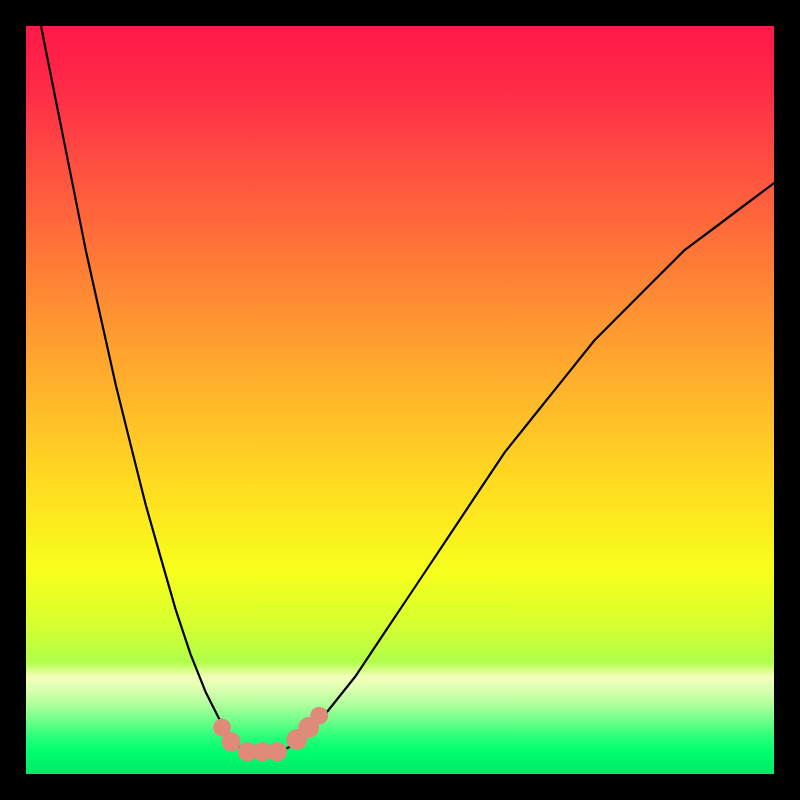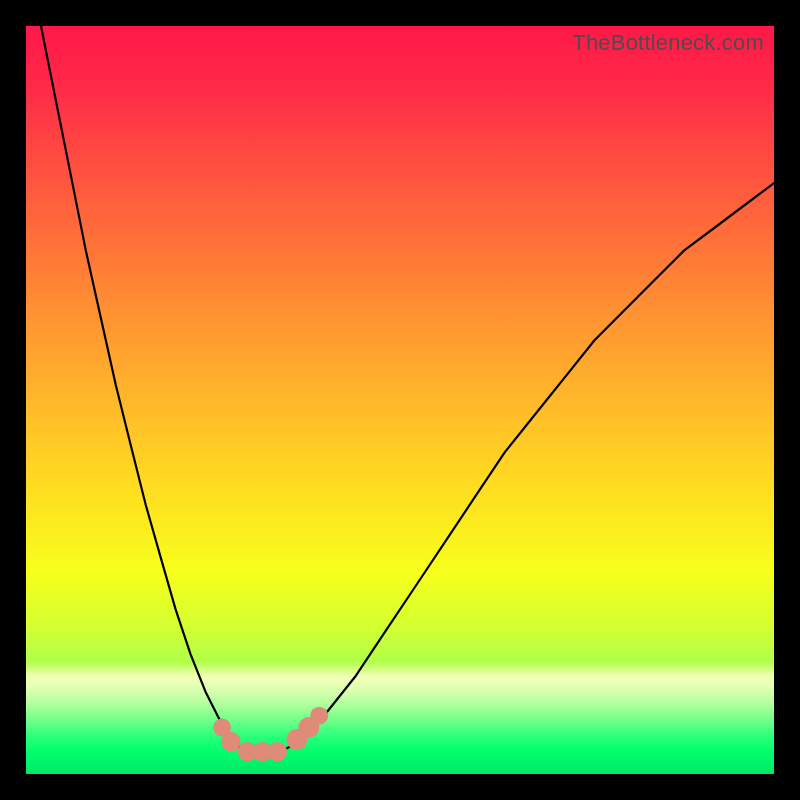--- a/index.html
+++ b/index.html
@@ -88,14 +88,13 @@
         <circle cx="205.0" cy="715.8" r="9.7" class="marker"></circle>
         <circle cx="221.4" cy="725.6" r="9.7" class="marker"></circle>
         <circle cx="236.4" cy="725.6" r="9.7" class="marker"></circle>
         <circle cx="251.3" cy="725.6" r="9.7" class="marker"></circle>
         <circle cx="270.8" cy="713.6" r="10.5" class="marker"></circle>
         <circle cx="282.7" cy="701.6" r="10.5" class="marker"></circle>
         <circle cx="293.2" cy="689.7" r="9.0" class="marker"></circle>
       </g>
   </svg>
 
-  <div class="watermark">TheBottleneck.com</div>
 </div>
 
 </body></html>

